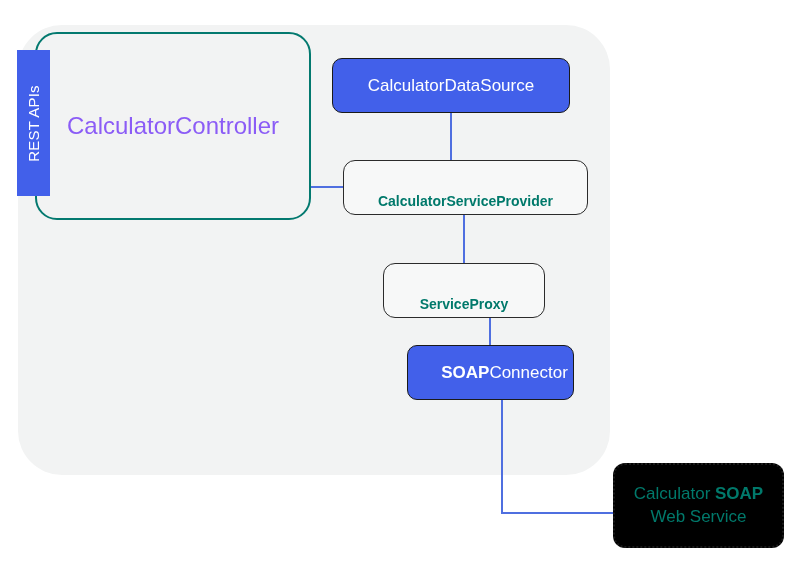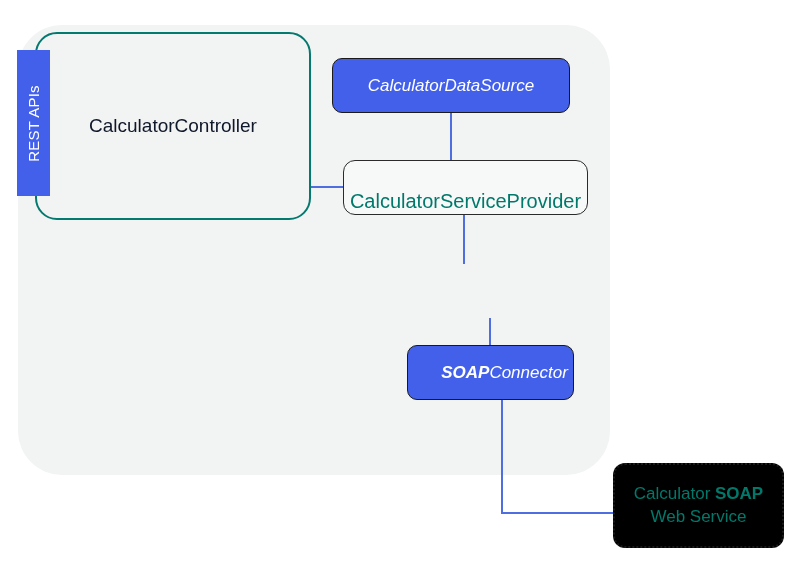--- a/index.html
+++ b/index.html
@@ -63,48 +63,47 @@
     left: 35px;
     top: 32px;
     width: 276px;
     height: 188px;
     background: #f2f3f3;
     border: 2.2px solid #03796f;
     border-radius: 22px;
     z-index: 3;
   }
   .node-controller .node-label {
-    color: #0f172a;
-    font-size: 19px;
+    color: #8b5cf6;
+    font-size: 24px;
     font-weight: 400;
   }
 
   
   .node-filled {
     background: #4260ea;
     border: 1.6px solid #1a1a1a;
     border-radius: 10px;
   }
   .node-filled .node-label {
     color: #ffffff;
     font-size: 17px;
     font-weight: 400;
-    font-style: italic;
   }
 
   
   .node-outlined {
     background: #f7f8f8;
     border: 1.4px solid #2b2b2b;
     border-radius: 12px;
   }
   .node-outlined .node-label {
     color: #00796b;
-    font-size: 20px;
-    font-weight: 400;
+    font-size: 14px;
+    font-weight: 700;
     margin-top: 28px;
   }
 
   
   .node-dotted {
     background: #000000;
     border: 2.2px dotted #1a1a1a;
     border-radius: 12px;
   }
   .node-dotted .node-label {
@@ -175,20 +174,23 @@
   </div>
 
   <div class="node node-filled pos-datasource">
     <span class="node-label">CalculatorDataSource</span>
   </div>
 
   <div class="node node-outlined pos-serviceprovider">
     <span class="node-label">CalculatorServiceProvider</span>
   </div>
 
+  <div class="node node-outlined pos-serviceproxy">
+    <span class="node-label">ServiceProxy</span>
+  </div>
 
   <div class="node node-filled pos-soapconnector">
     <span class="node-label"><span class="bold">SOAP</span><span>Connector</span></span>
   </div>
 
   <div class="node node-dotted pos-webservice">
     <span class="node-label"><span>Calculator </span><span class="bold">SOAP</span><br><span>Web Service</span></span>
   </div>
 
 </div>

